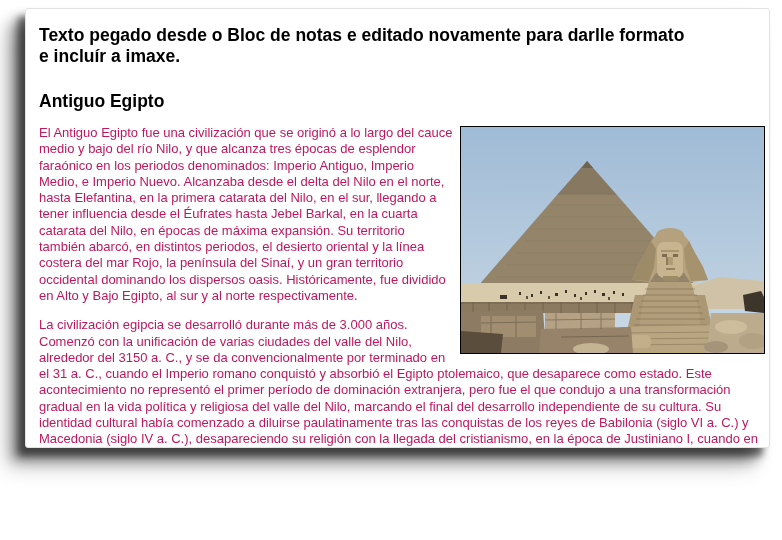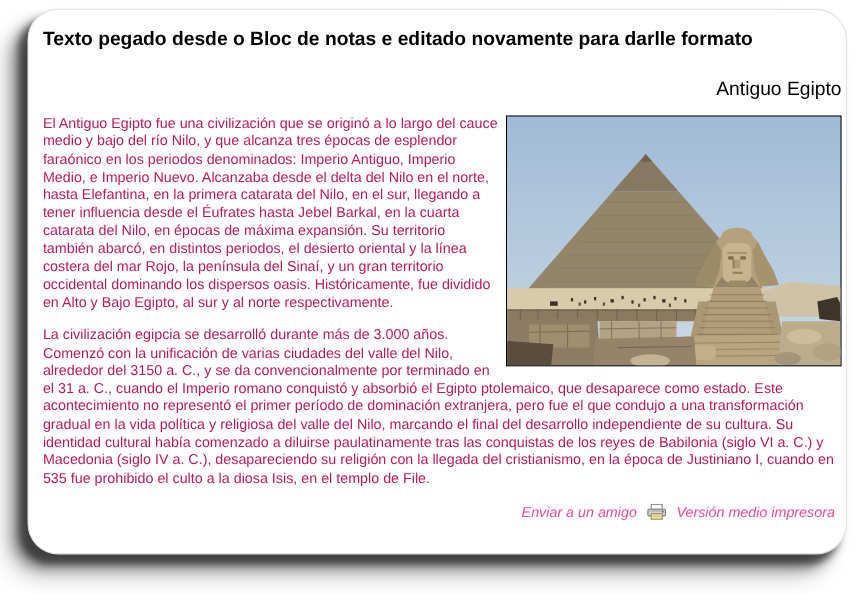--- a/index.html
+++ b/index.html
@@ -1,34 +1,34 @@
 <!DOCTYPE html>
 <html><head>
 <meta charset="utf-8">
 <style>
   html,body{margin:0;padding:0;background:#ffffff;}
   body{
     width:782px;height:540px;position:relative;overflow:hidden;
     font-family:"Liberation Sans", sans-serif;
   }
   .page-card{
-    position:absolute;left:25px;top:8px;width:745px;height:496px;
+    position:absolute;left:25px;top:8px;width:745px;height:440px;
     box-sizing:border-box;background:#ffffff;
-    border:1px solid #e2e2e2;border-radius:28px;
+    border:1px solid #e2e2e2;border-radius:3px;
     box-shadow:-7px 8px 7px rgba(0,0,0,0.50),
                -13px 13px 13px rgba(0,0,0,0.38),
                -18px 19px 22px rgba(0,0,0,0.20);
     padding:16px 4px 0 13px;overflow:hidden;
   }
   .intro-heading{
     margin:0;color:#000;font-size:17.5px;font-weight:bold;line-height:21px;
   }
   .intro-heading span{display:block;white-space:nowrap;}
   .section-heading{
-    margin:24px 0 14px 0;color:#000;font-size:17.5px;font-weight:normal;line-height:20px;text-align:right;
+    margin:24px 0 14px 0;color:#000;font-size:17.5px;font-weight:bold;line-height:20px;
   }
   .photo-figure{
     float:right;margin:1px 0 8px 6px;width:305px;height:228px;
     box-sizing:border-box;border:1px solid #000;background:#aec5da;
   }
   .photo-figure svg{display:block;}
   .body-par{
     margin:0 0 13px 0;color:#be185d;font-size:13px;line-height:16.3px;
   }
   .footer-links{
@@ -38,20 +38,21 @@
   .footer-link{color:#ec4899;text-decoration:none;cursor:pointer;text-align:center;}
   .printer-btn{display:inline-flex;align-items:center;cursor:pointer;}
 </style>
 </head>
 <body>
 
 <div class="page-card">
 
   <h1 class="intro-heading">
     <span>Texto pegado desde o Bloc de notas e editado novamente para darlle formato</span>
+    <span>e incluír a imaxe.</span>
   </h1>
 
   <h2 class="section-heading">Antiguo Egipto</h2>
 
   <figure class="photo-figure">
     <svg width="303" height="226" viewBox="0 0 303 226">
       <defs>
         <linearGradient id="sky" x1="0" y1="0" x2="0" y2="1">
           <stop offset="0" stop-color="#a0bbd6"></stop>
           <stop offset="0.7" stop-color="#bccfe0"></stop>

